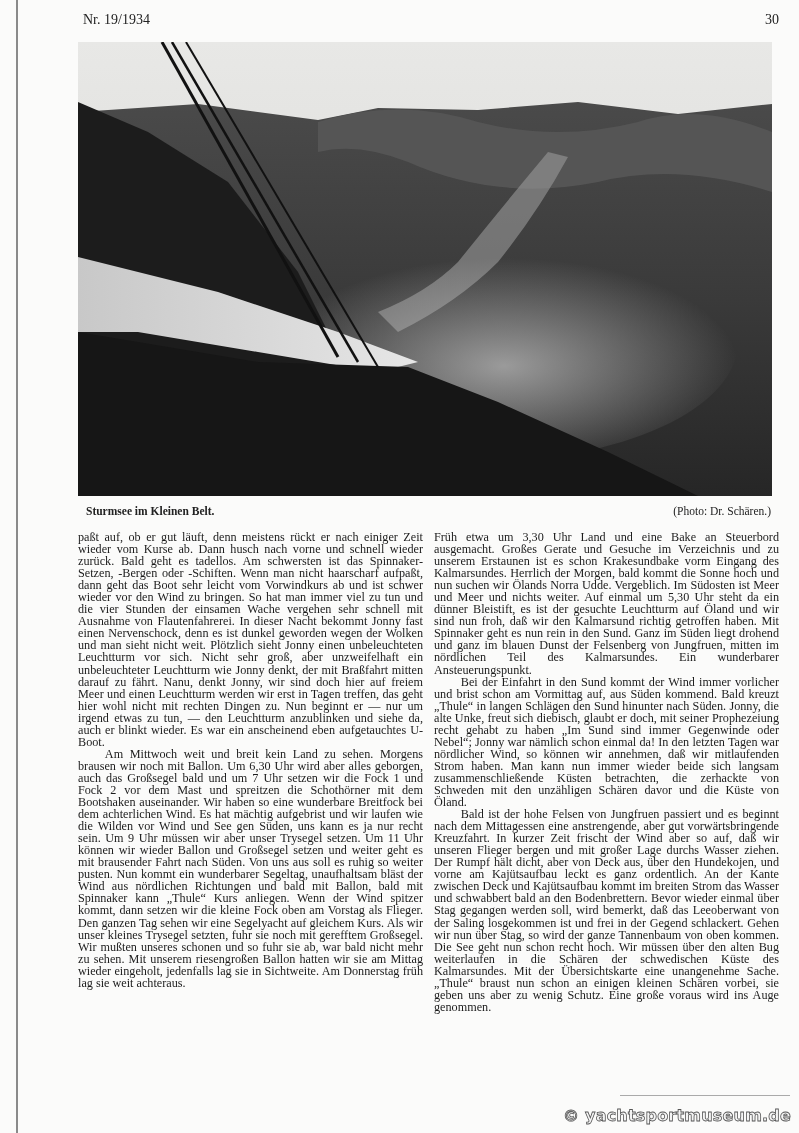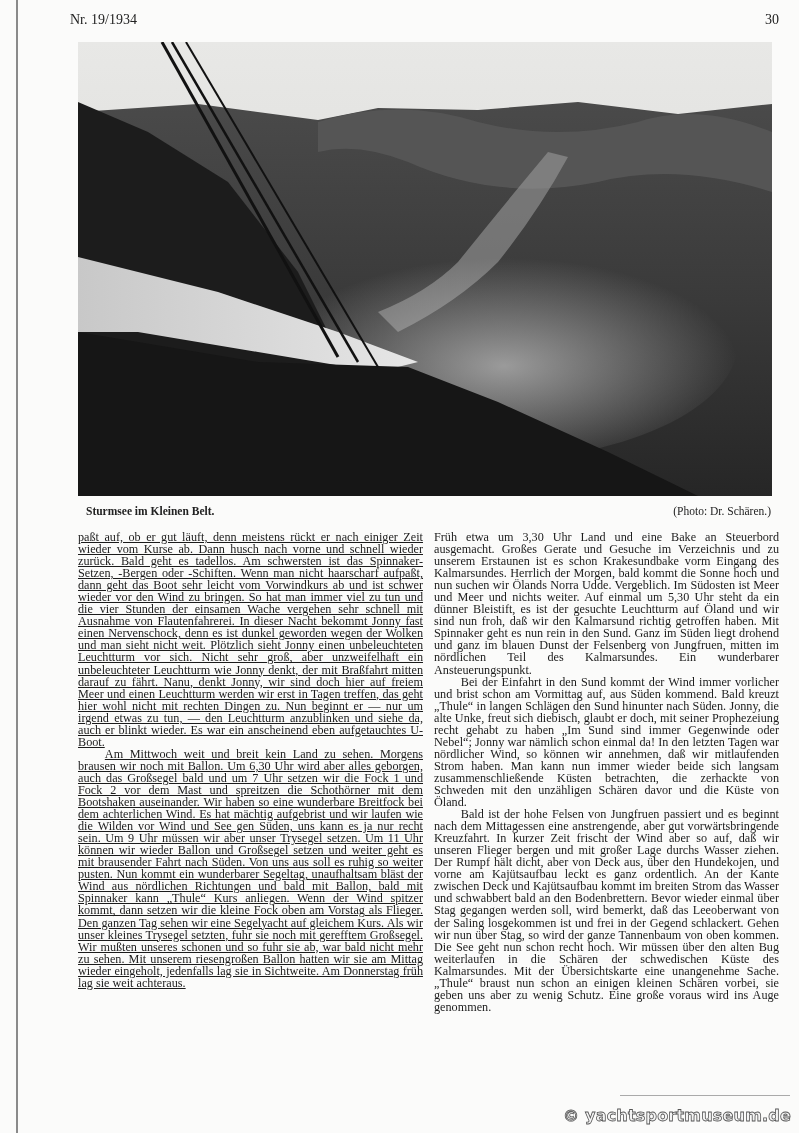--- a/index.html
+++ b/index.html
@@ -3,36 +3,36 @@
 <meta charset="utf-8">
 <style>
   html, body { margin: 0; padding: 0; }
   body {
     width: 799px; height: 1133px; position: relative; overflow: hidden;
     background: #fbfbfa; color: #1e1e1e;
     font-family: "DejaVu Serif", "Liberation Serif", serif;
   }
   .edge-line { position: absolute; left: 16px; top: 0; width: 2px; height: 1133px; background: #8a8a8a; }
   .hdr { position: absolute; top: 12px; font-family: "Liberation Serif", serif; font-size: 14px; color: #222; }
-  .hdr.left { left: 70px; text-align: center; }
+  .hdr.left { left: 83px; text-align: center; }
   .hdr.right { right: 20px; }
   .photo {
     position: absolute; left: 78px; top: 42px; width: 694px; height: 454px;
     background: #2a2a2a; overflow: hidden;
   }
   .photo svg { display: block; width: 100%; height: 100%; }
   .caption { position: absolute; top: 505px; font-family: "Liberation Serif", serif; font-size: 11.5px; color: #222; }
   .caption.left { left: 86px; font-weight: bold; }
   .caption.right { right: 28px; }
   .col {
     position: absolute; top: 531px; width: 345px;
     font-family: "Liberation Serif", serif; font-size: 12.2px; line-height: 12.05px;
     text-align: justify; hyphens: manual; color: #1b1b1b;
   }
-  .col.left { left: 78px; text-decoration: underline; }
+  .col.left { left: 78px; }
   .col.right { left: 434px; }
   .col p { margin: 0; text-indent: 0; }
   .col p.indent { text-indent: 2.2em; }
   .watermark {
     position: absolute; right: 8px; bottom: 8px;
     font-family: "DejaVu Sans", sans-serif; font-weight: bold; font-size: 16px;
     color: #f5f5f5; -webkit-text-stroke: 0.8px #555; letter-spacing: 0.2px;
   }
   .wm-line { position: absolute; left: 620px; top: 1095px; width: 170px; height: 1px; background: #aaa; }
 </style>

